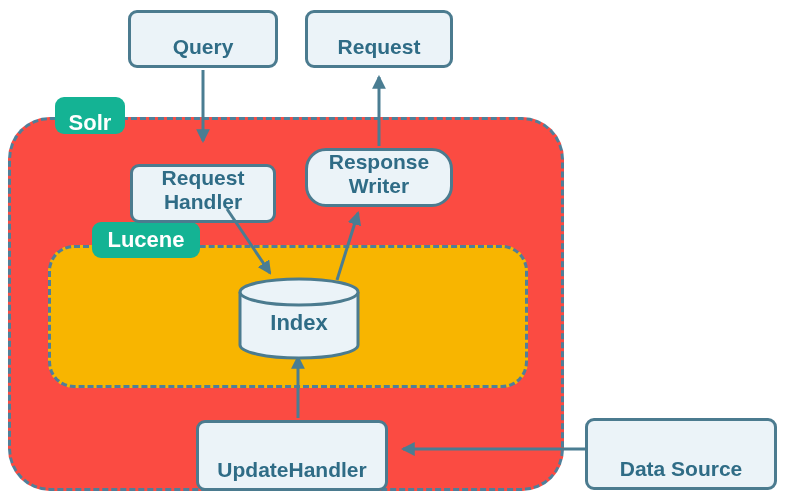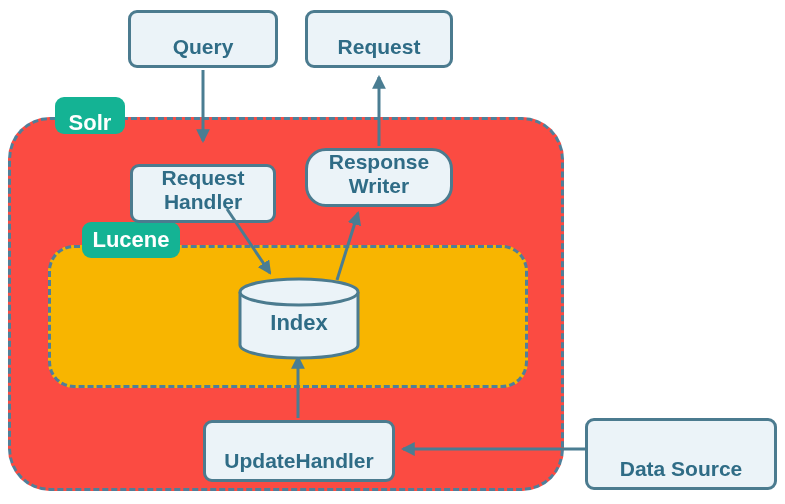--- a/index.html
+++ b/index.html
@@ -35,42 +35,42 @@
     color: #ffffff;
     font-weight: bold;
     font-size: 22px;
     display: flex;
     align-items: center;
     justify-content: center;
     border-radius: 9px;
     line-height: 1;
   }
   .badge-solr   { left: 55px;  top: 97px;  width: 70px;  height: 37px; align-items: flex-end; }
-  .badge-lucene { left: 82px;  top: 222px; width: 98px; height: 36px; }
+  .badge-lucene { left: 92px;  top: 222px; width: 108px; height: 36px; }
   .node {
     position: absolute;
     box-sizing: border-box;
     background: #ebf3f8;
     border: 3px solid #4b7b8f;
     border-radius: 9px;
     color: #2f6c86;
     font-weight: bold;
     font-size: 21px;
     line-height: 1.15;
     display: flex;
     align-items: flex-end;
     justify-content: center;
     text-align: center;
     padding: 6px 8px;
   }
   .node-query           { left: 128px; top: 10px;  width: 150px; height: 58px; }
   .node-response        { left: 305px; top: 10px;  width: 148px; height: 58px; }
   .node-request-handler { left: 130px; top: 148px; width: 146px; height: 59px; margin-top: 16px; }
   .node-response-writer { left: 305px; top: 148px; width: 148px; height: 59px; border-radius: 21px; }
-  .node-update-handler  { left: 203px; top: 420px; width: 192px; height: 62px; }
+  .node-update-handler  { left: 196px; top: 420px; width: 192px; height: 71px; }
   .node-data-source     { left: 585px; top: 418px; width: 192px; height: 72px; }
   .overlay {
     position: absolute;
     left: 0; top: 0;
     width: 785px; height: 504px;
     pointer-events: none;
   }
   .cyl-label {
     font-family: "Liberation Sans", sans-serif;
     font-weight: bold;

